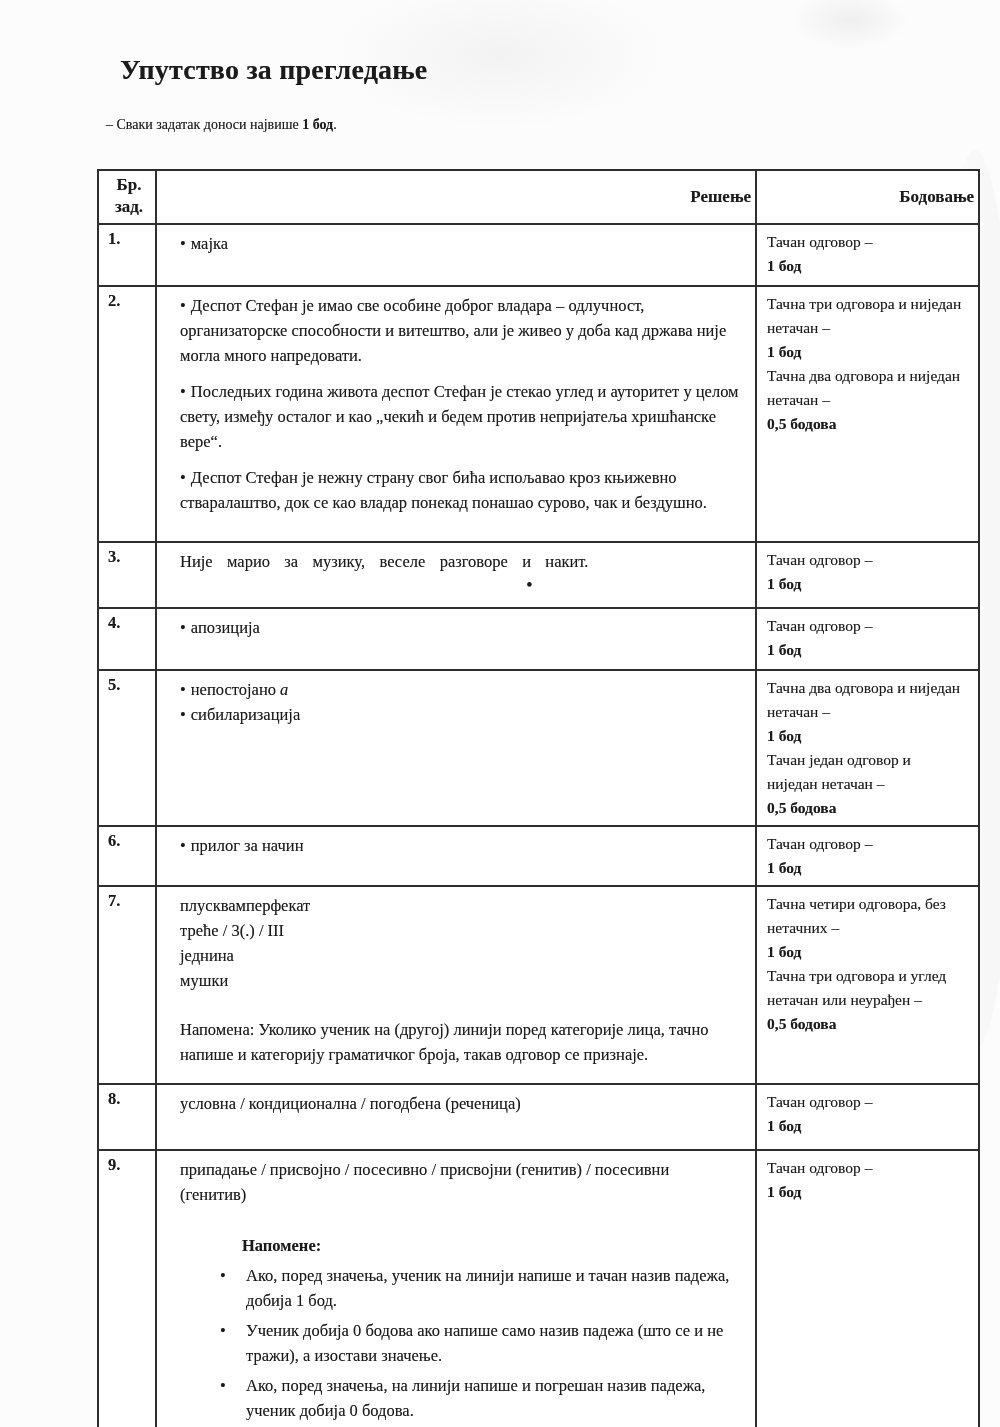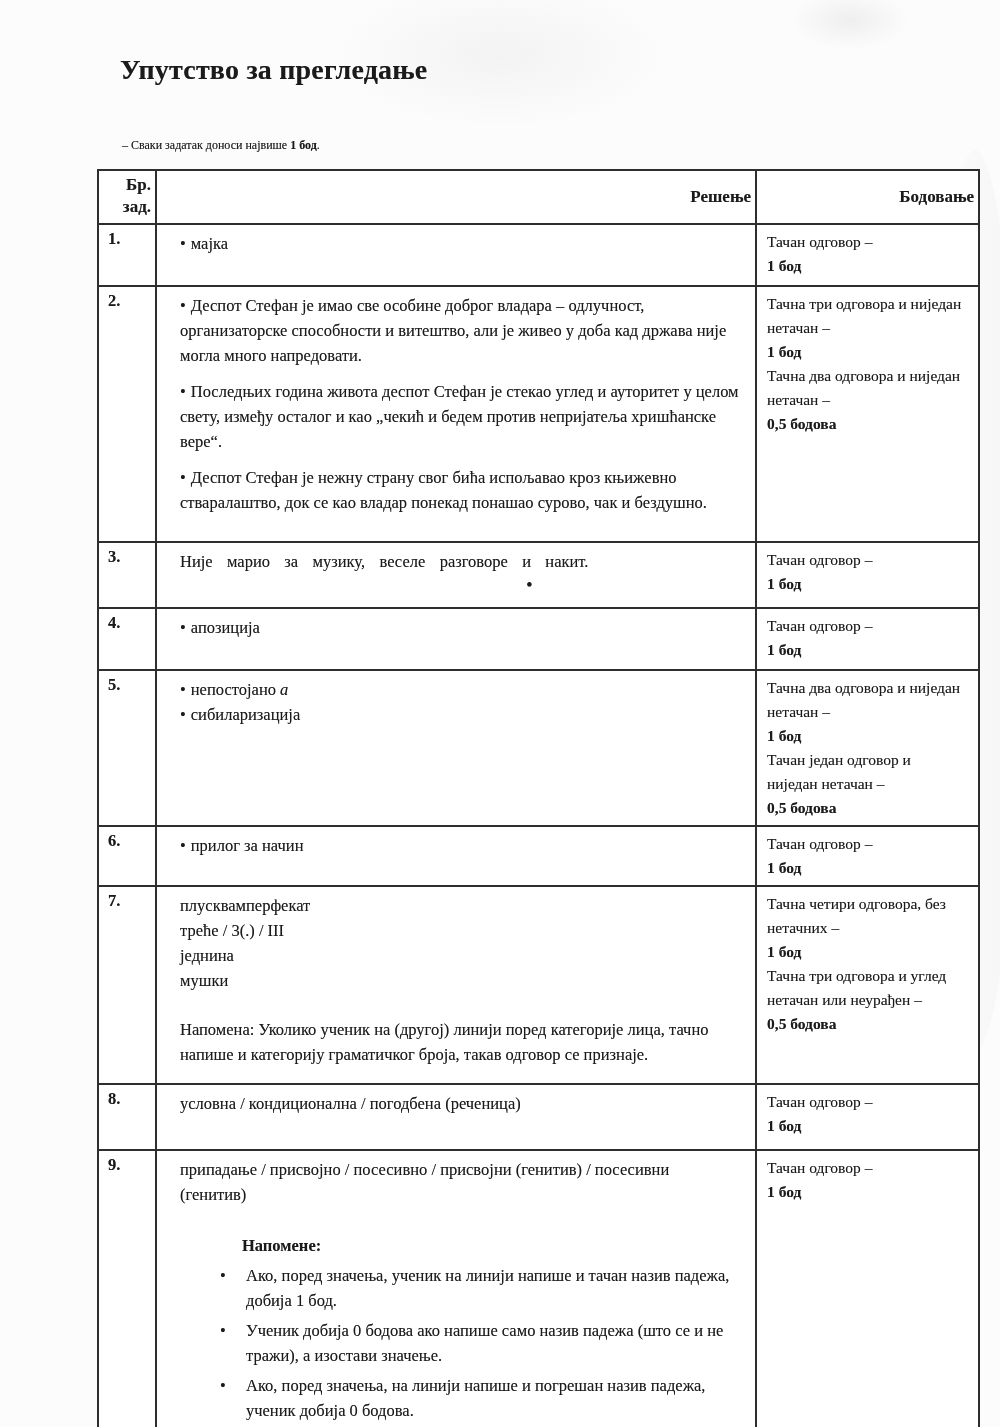--- a/index.html
+++ b/index.html
@@ -15,36 +15,36 @@
   .smudge{position:absolute;pointer-events:none;border-radius:50%;}
   .smudge.s1{left:330px;top:-20px;width:340px;height:150px;background:radial-gradient(ellipse at center,rgba(120,120,120,0.07),rgba(120,120,120,0) 70%);}
   .smudge.s2{left:790px;top:-10px;width:120px;height:60px;background:radial-gradient(ellipse at center,rgba(120,120,120,0.10),rgba(120,120,120,0) 70%);}
   .smudge.s3{left:930px;top:150px;width:90px;height:900px;background:linear-gradient(to right,rgba(120,120,120,0) ,rgba(120,120,120,0.05));}
   .smudge.s4{left:100px;top:1340px;width:880px;height:90px;background:radial-gradient(ellipse at center,rgba(120,120,120,0.05),rgba(120,120,120,0) 75%);}
 
   .title{
     position:absolute;left:112px;top:46px;margin:8px;
     font-size:28px;font-weight:bold;letter-spacing:0.2px;
   }
-  .intro{position:absolute;left:106px;top:132px;width:860px;font-size:12px;line-height:26px;margin-left:16px;}
+  .intro{position:absolute;left:106px;top:112px;width:860px;font-size:14px;line-height:26px;}
   .intro-line{white-space:nowrap;}
   .b{font-weight:bold;}
   .i{font-style:italic;}
 
   table.grading{
     position:absolute;left:97px;top:169px;width:881px;
     border-collapse:collapse;table-layout:fixed;
     background:#fff;
   }
   col.c-num{width:58px;}
   col.c-sol{width:600px;}
   col.c-score{width:223px;}
   th,td{border:2.5px solid #2e2e2e;vertical-align:top;}
   th{font-size:17px;font-weight:bold;padding:3px 4px;}
-  th.h-num{text-align:right;padding-left:8px;white-space:pre-line;line-height:22px;}
+  th.h-num{text-align:center;padding-left:8px;white-space:pre-line;line-height:22px;}
   th.h-sol,th.h-score{text-align:right;vertical-align:middle;}
   td.num{font-weight:bold;font-size:16.5px;padding:4px 4px 4px 9px;}
   td.sol{font-size:16.5px;line-height:25px;padding:6px 16px 8px 23px;}
   td.score{font-size:15.5px;line-height:24px;padding:5px 16px 5px 10px;}
 
   .item{margin:0;}
   .item.bullet-para{margin-bottom:11px;}
   .item .bullet{margin-right:5px;}
   .item.justify{word-spacing:0.62em;}
   .center-dot{margin-left:62%;font-weight:bold;line-height:22px;}

